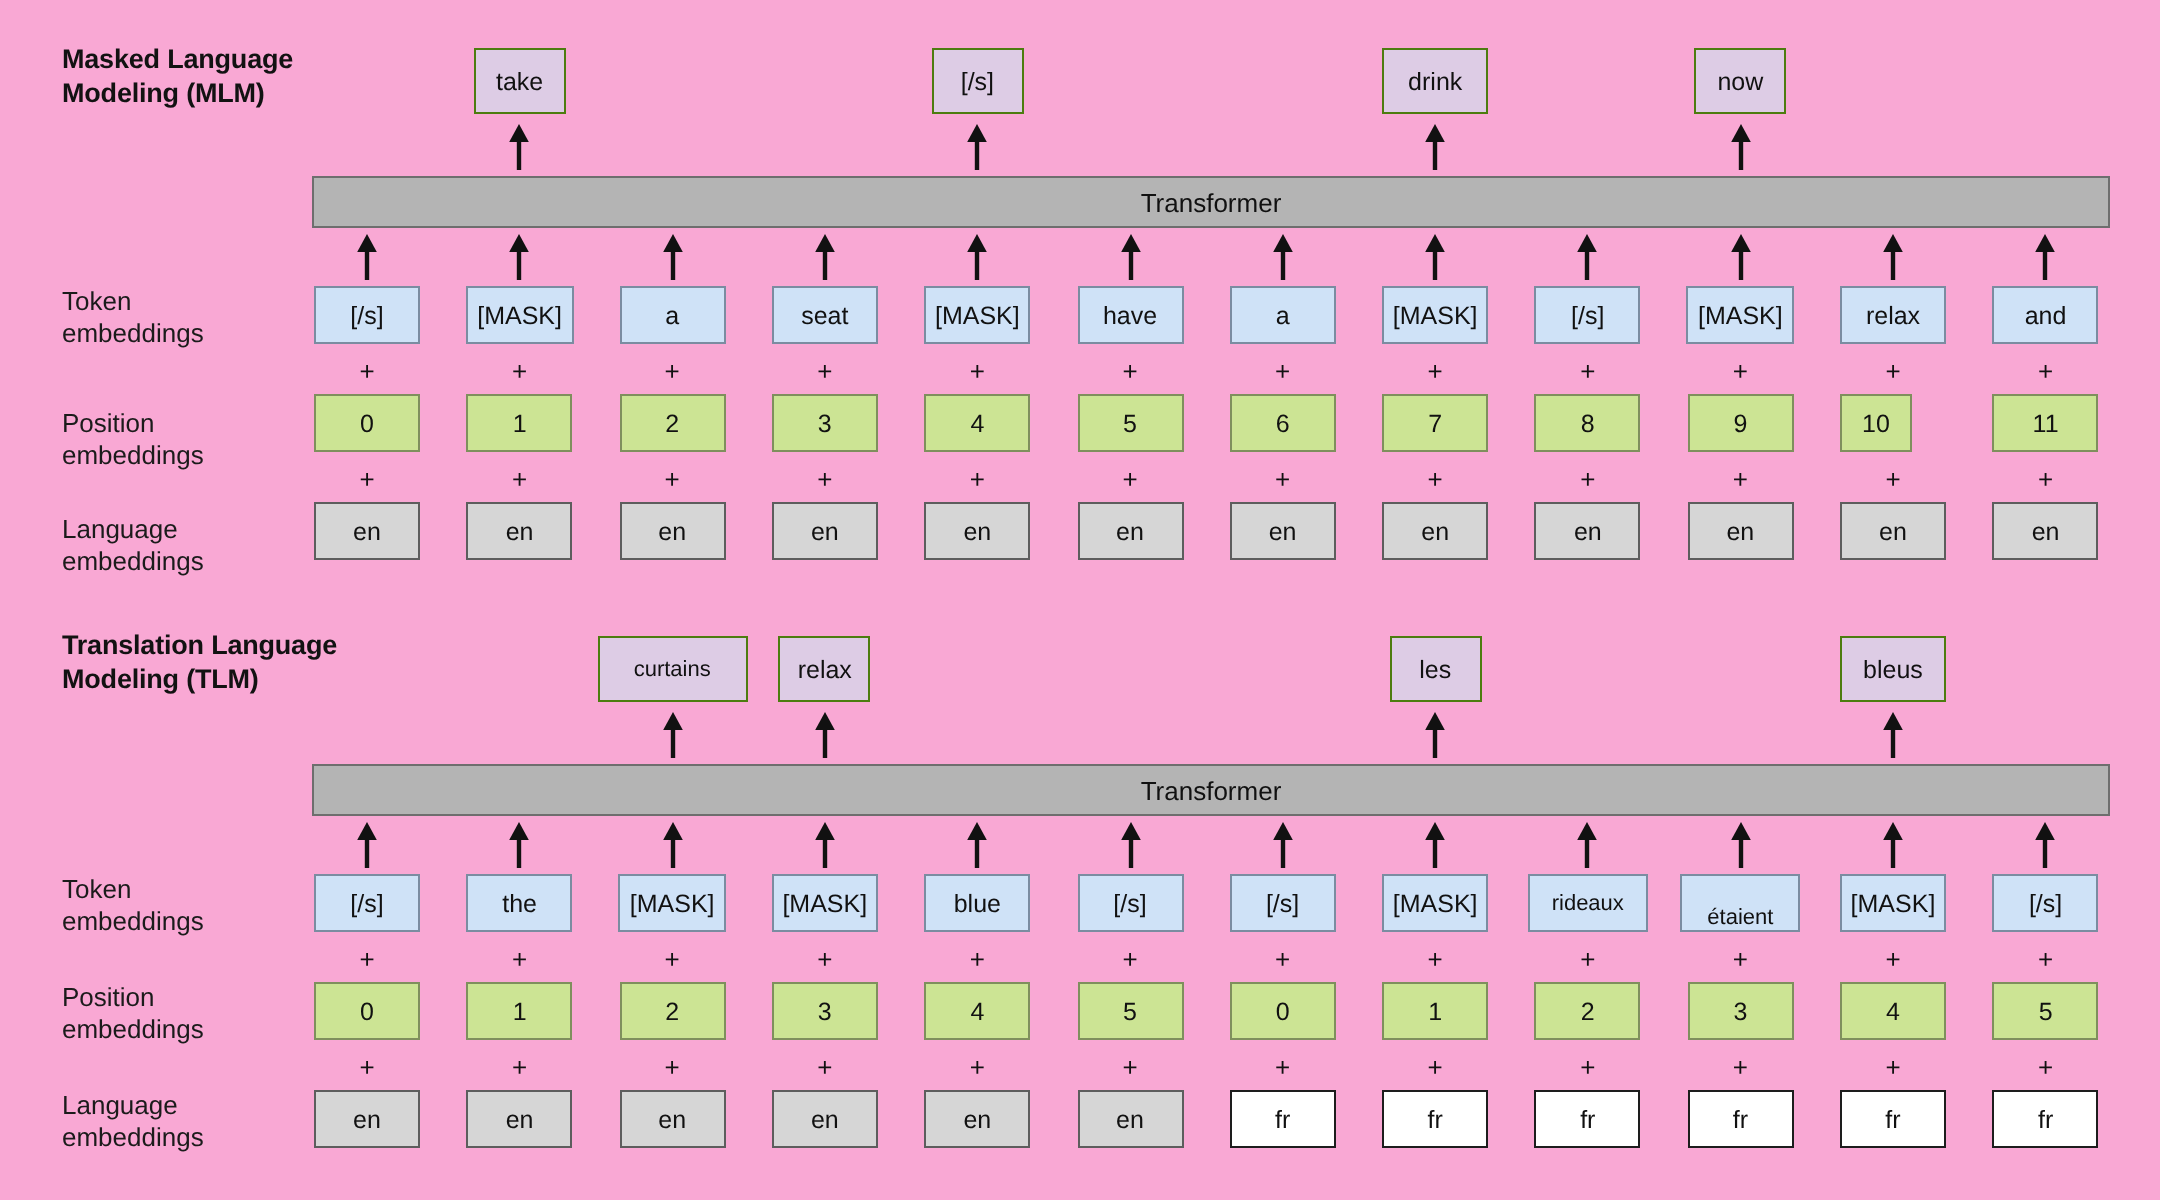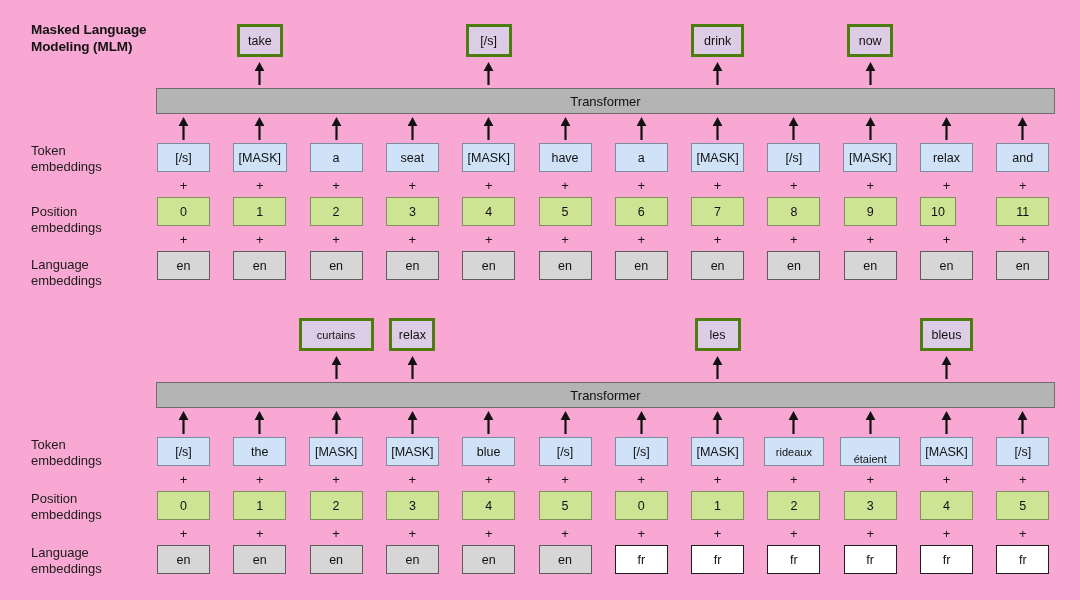--- a/index.html
+++ b/index.html
@@ -64,21 +64,21 @@
     font-size: 12.5px;
     color: #111;
     white-space: nowrap;
   }
   .cell.token  { background: #cfe2f7; border: 1px solid #7b8ca1; }
   .cell.pos    { background: #cce494; border: 1px solid #7f8f5d; }
   .cell.lang   { background: #d6d6d6; border: 1px solid #5d5d5d; }
   .cell.lang.alt { background: #ffffff; border: 1px solid #1d1d1d; }
   .cell.out {
     background: #ddcce5;
-    border: 3px solid #4d7c0f;
+    border: 1px solid #4d7c0f;
     height: 33px;
     font-size: 12.5px;
   }
   .cell.out.small { font-size: 11px; }
   .cell.token.tiny { font-size: 11px; }
 
   
   .plus {
     position: absolute;
     font-size: 13px;
@@ -316,20 +316,22 @@
         <span>en</span>
       </div>
       <div class="cell lang" style="left: 920px; top: 251px; width: 53px; height: 29px;">
         <span>en</span>
       </div>
       <div class="cell lang" style="left: 996.3px; top: 251px; width: 53px; height: 29px;">
         <span>en</span>
       </div>
     </div>
 
+  <div class="section-title" style="top:314px;">Translation Language
+Modeling (TLM)</div>
 
   <div class="transformer" style="top:382px;">
     <span>Transformer</span>
   </div>
 
   <div class="row-label" style="top:437px;">Token
 embeddings</div>
   <div class="row-label" style="top:491px;">Position
 embeddings</div>
   <div class="row-label" style="top:545px;">Language

